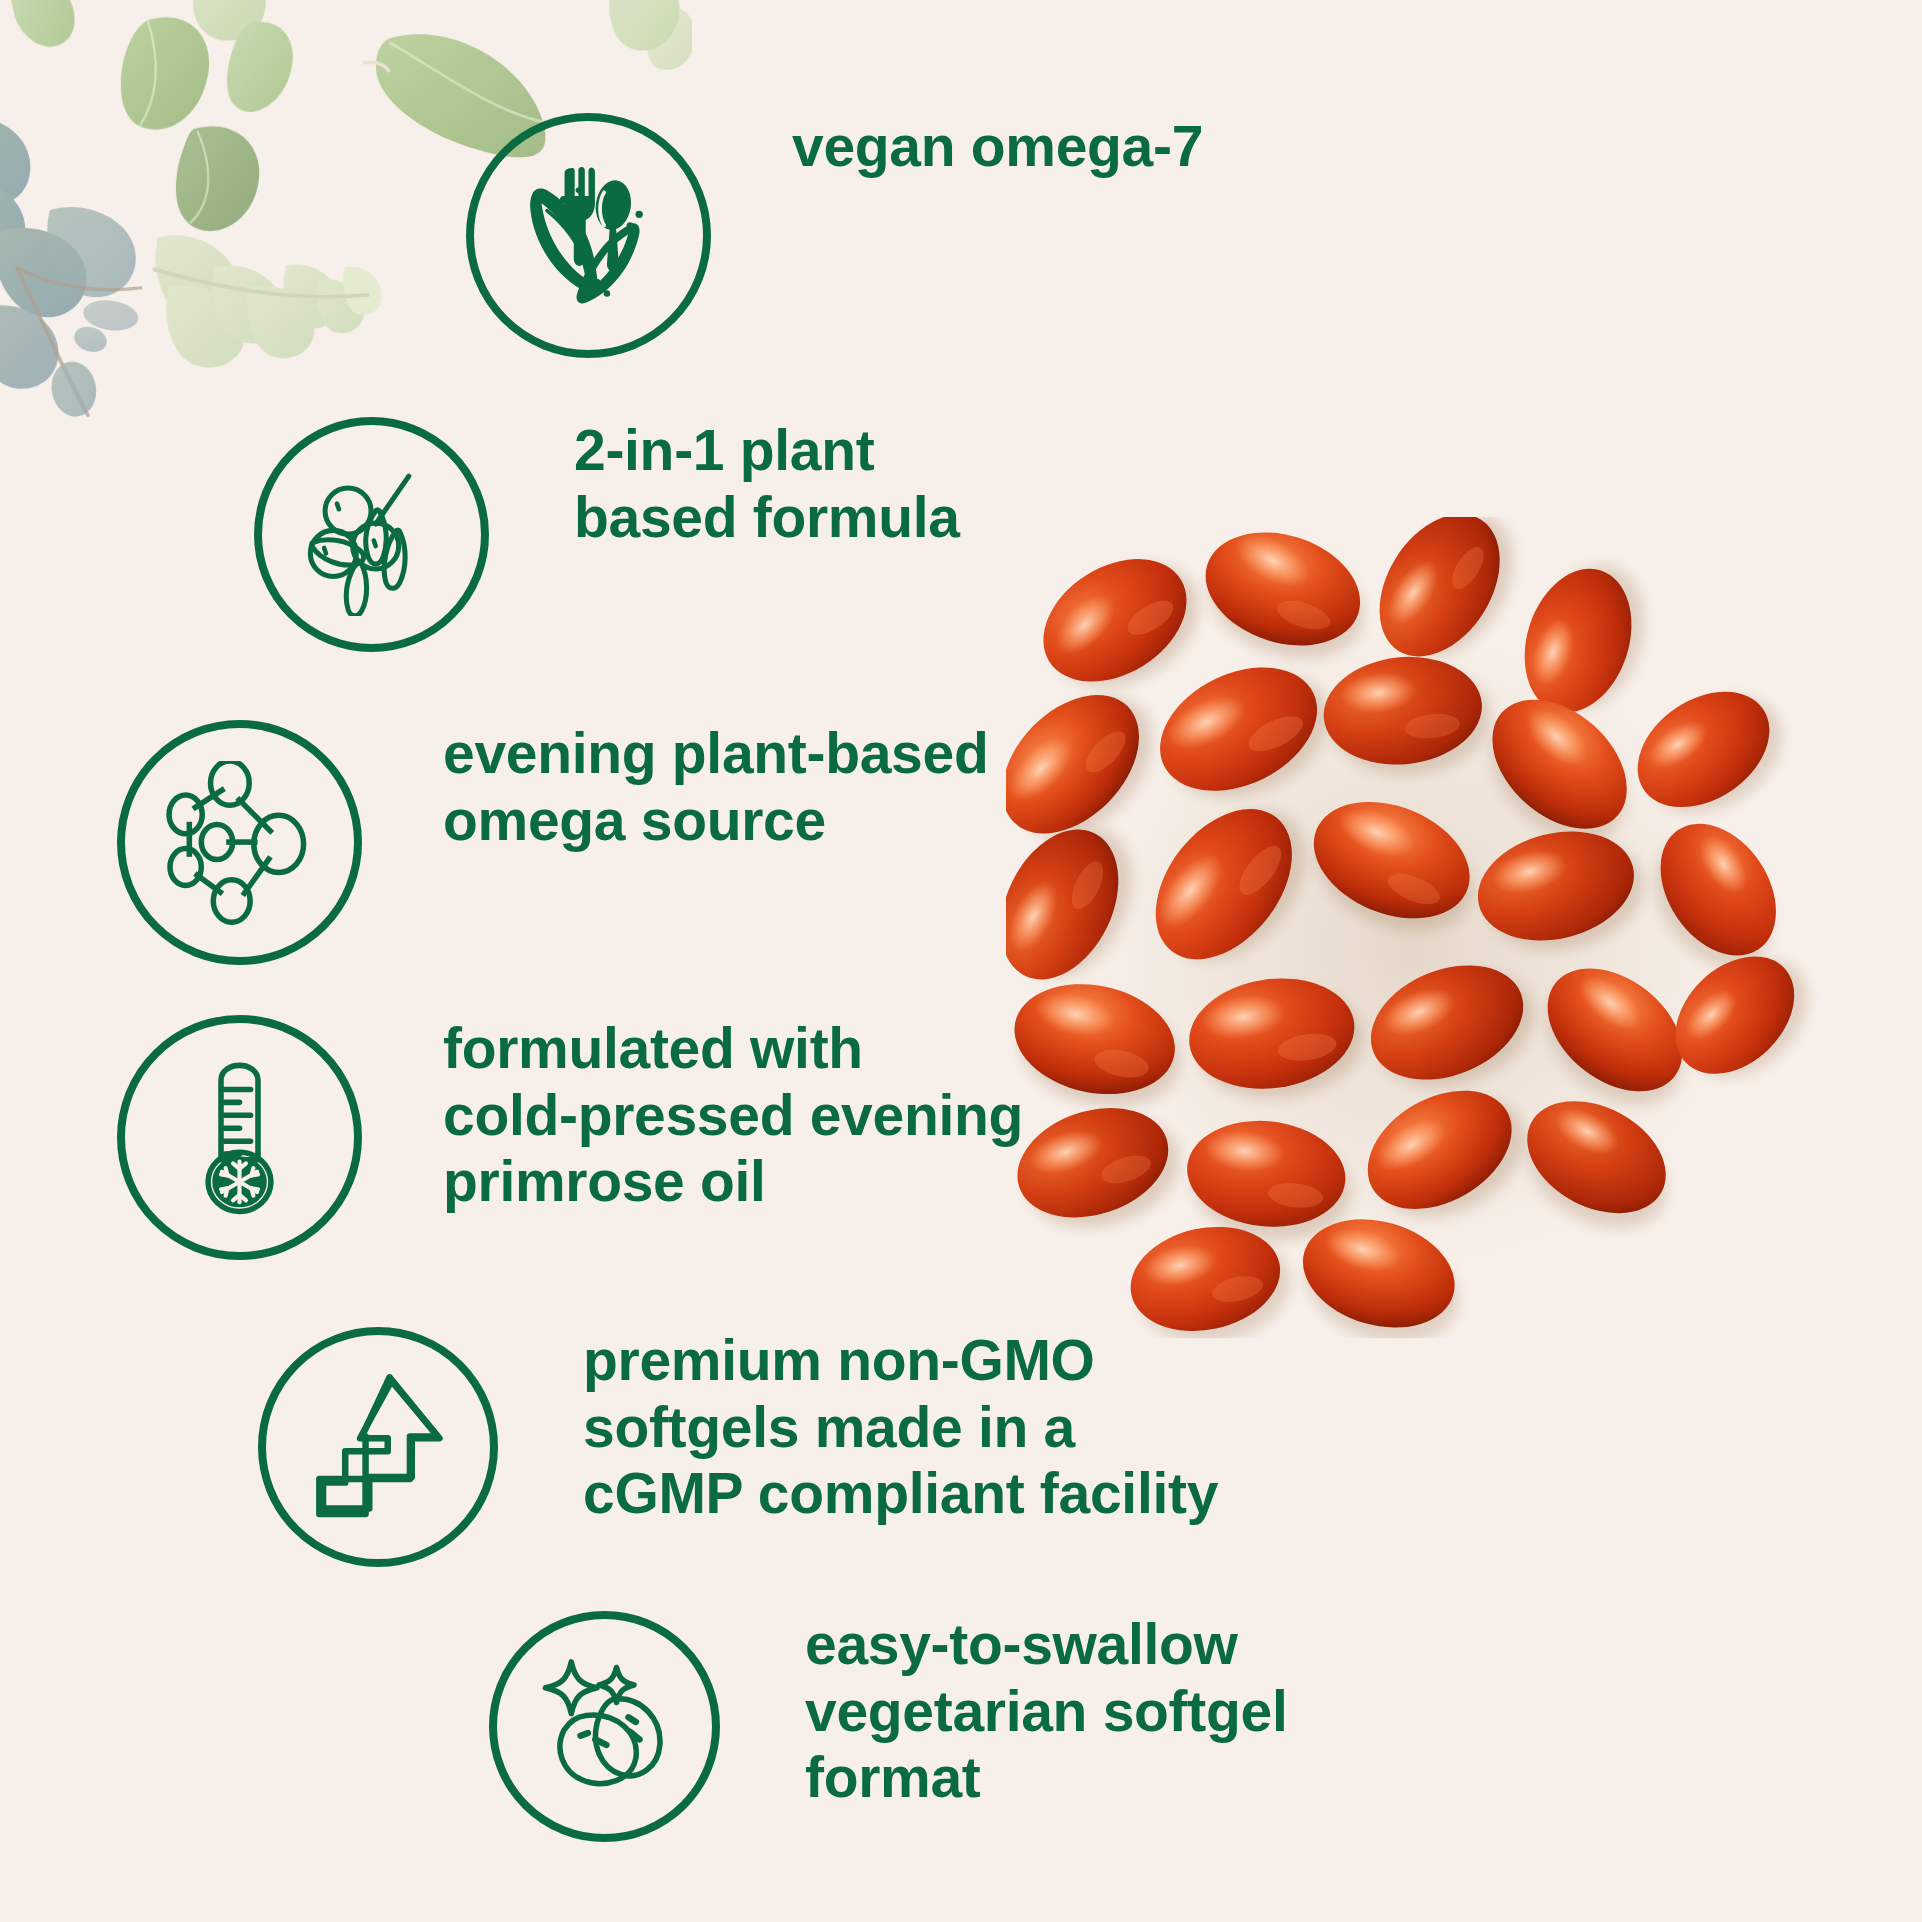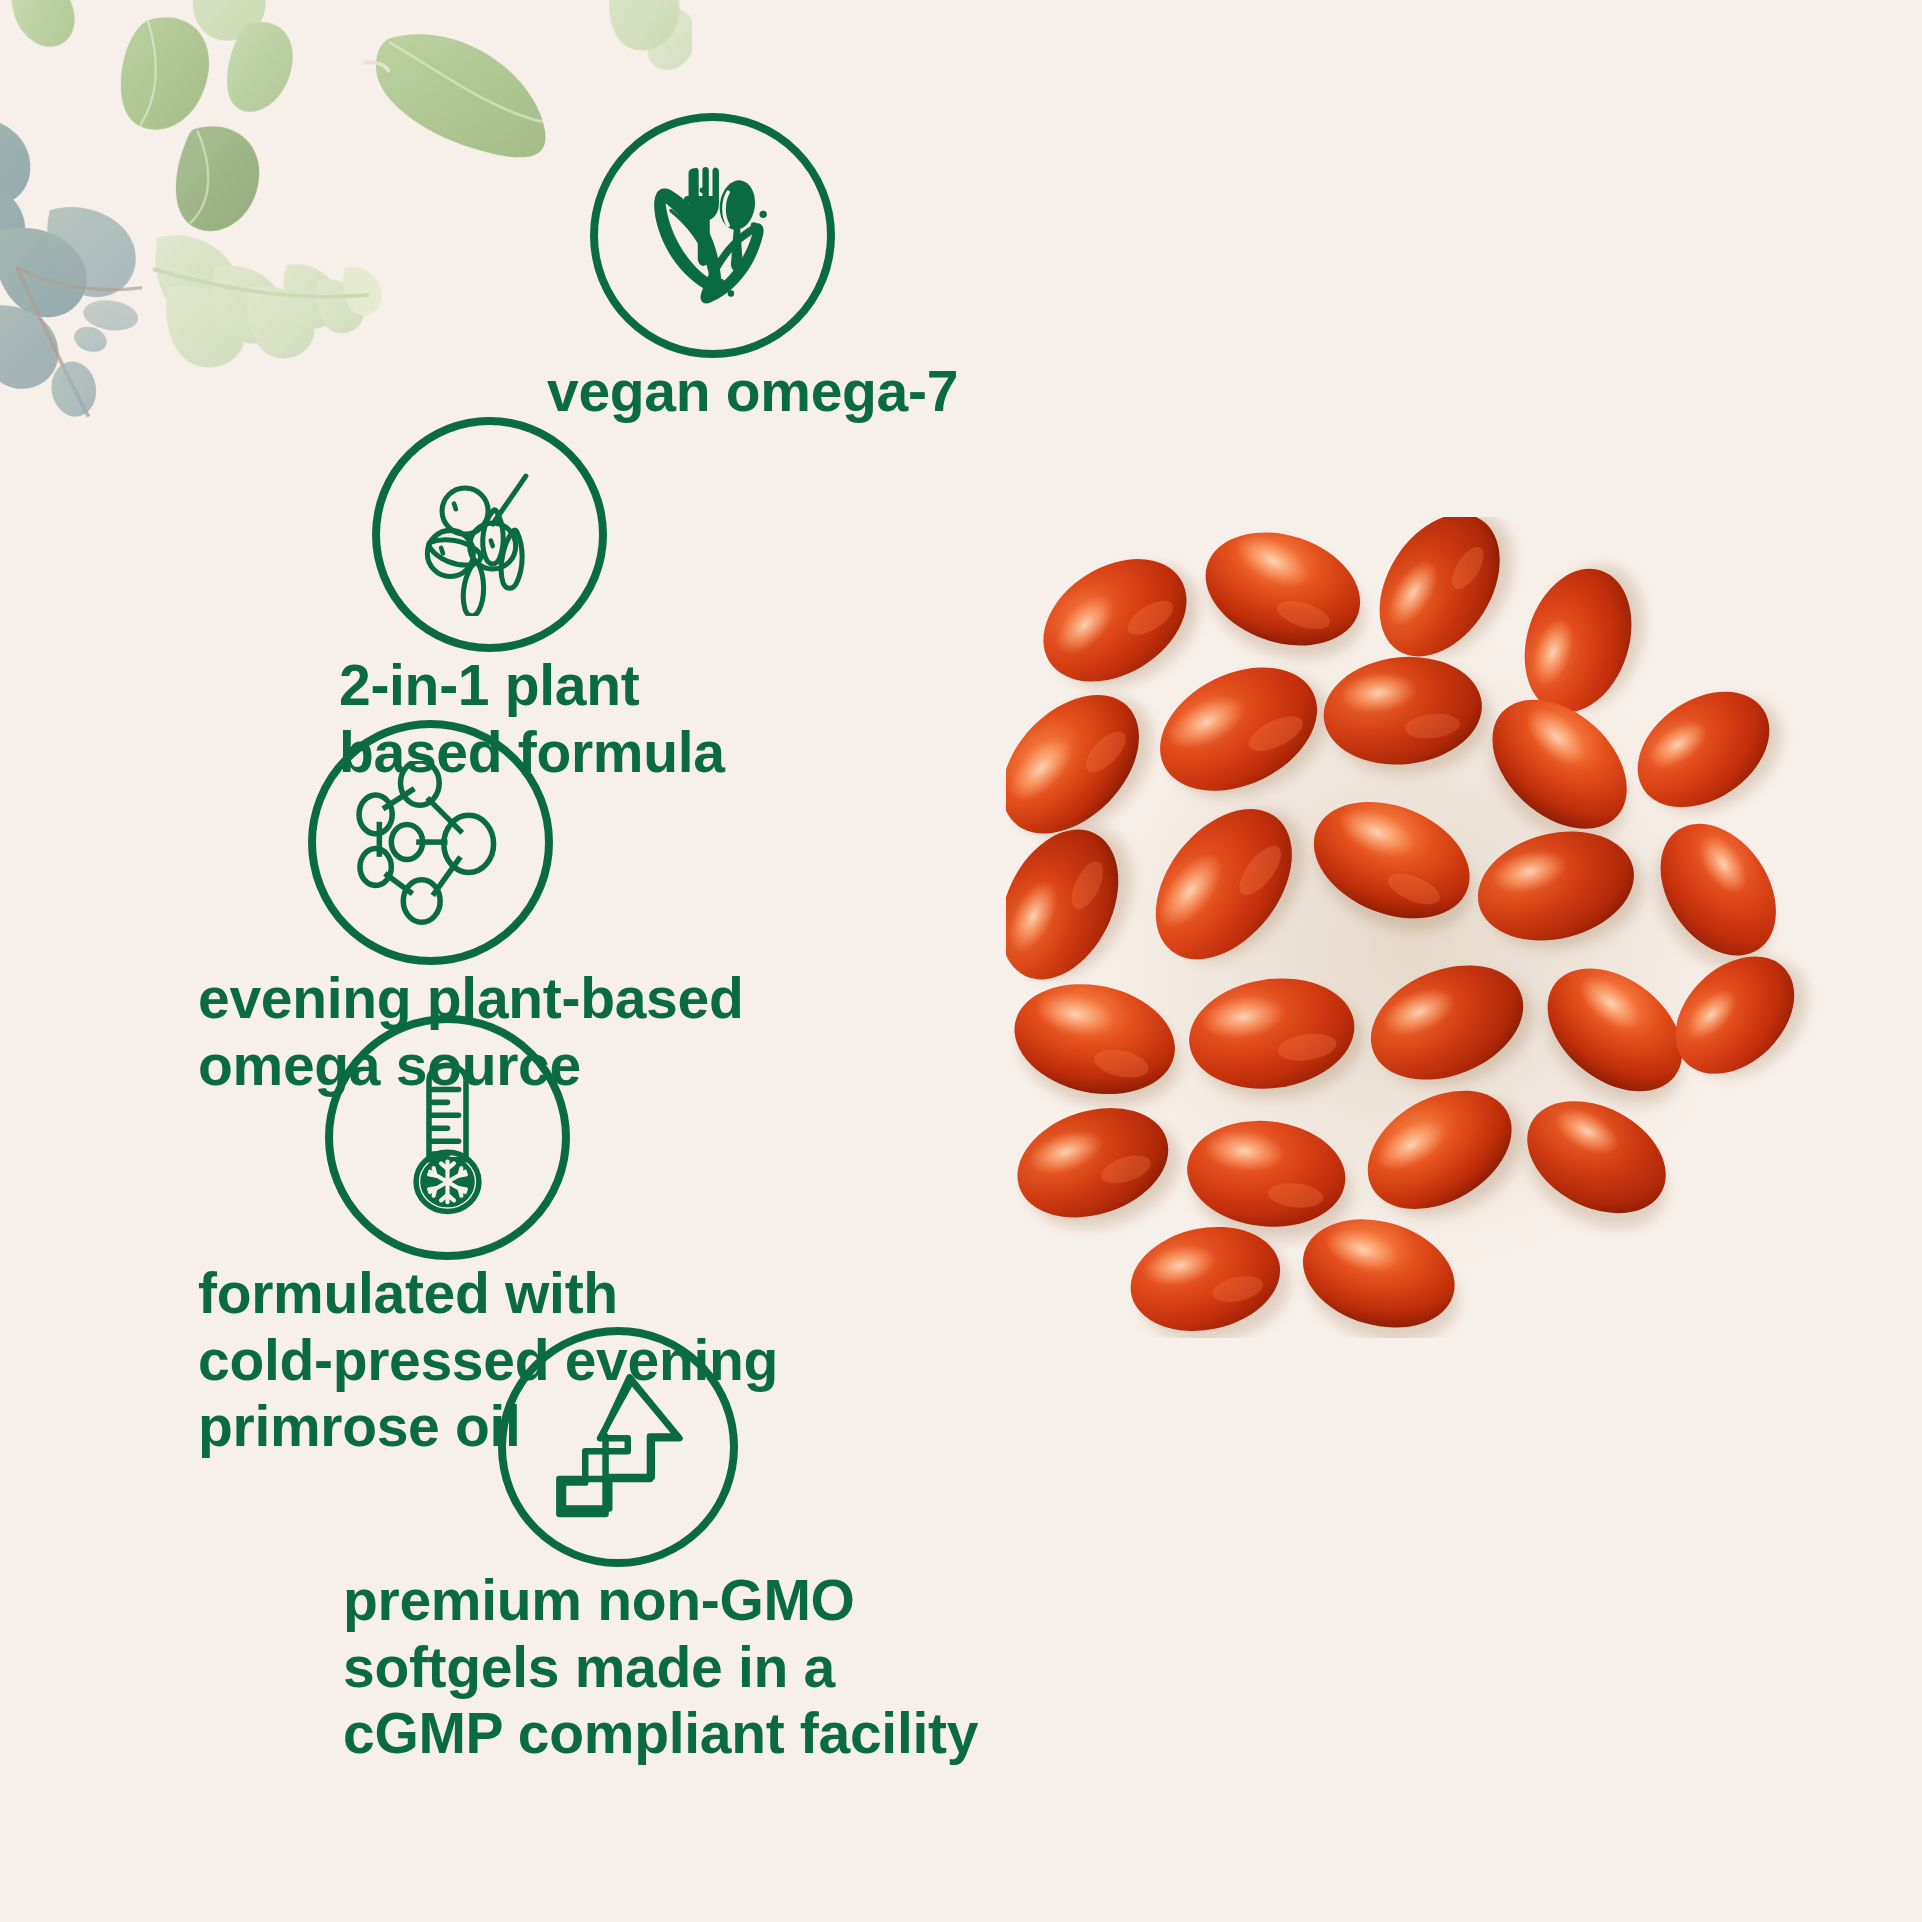--- a/index.html
+++ b/index.html
@@ -31,22 +31,21 @@
     top: -37px;
     width: 720px;
     height: 498px;
     pointer-events: none;
   }
 
   
   .feature {
     position: absolute;
     display: flex;
-    align-items: center;
-    flex-direction: column;
+    align-items: flex-start;
   }
 
   .icon-circle {
     flex: 0 0 auto;
     border: 8.3px solid #0a6b42;
     border-radius: 50%;
     background: transparent;
     display: flex;
     align-items: center;
     justify-content: center;
@@ -327,20 +326,47 @@
           <path d="M100 14 L152 76 L122 76 L122 118 L76 118 L76 152 L26 152 L26 124 L50 124
                    L50 90 L96 90 L96 76 L66 76 Z" fill="none" stroke="#0a6b42" stroke-width="7" stroke-linejoin="round" stroke-linecap="round"></path>
         </svg>
       </span>
     </div>
     <div class="feature-text">premium non-GMO
 softgels made in a
 cGMP compliant facility</div>
   </div>
 
+  <div class="feature" id="feature-6">
+    <div class="icon-circle">
+      <span>
+        <svg width="155" height="155" viewBox="0 0 168 168" xmlns="http://www.w3.org/2000/svg">
+          <g stroke="#0a6b42" stroke-width="6" fill="none" stroke-linecap="round" stroke-linejoin="round">
+
+            <path d="M48 14 C52 32 58 38 76 42 C58 46 52 52 48 70 C44 52 38 46 20 42 C38 38 44 32 48 14 Z"></path>
+
+            <path d="M97 20 C100 32 104 36 116 39 C104 42 100 46 97 58 C94 46 90 42 78 39 C90 36 94 32 97 20 Z"></path>
+
+            <path d="M96 54 C124 52 146 76 144 104 C142 128 122 142 102 136 C80 129 70 104 76 80 C81 64 87 55 96 54 Z"></path>
+
+            <path d="M64 72 C98 68 122 92 118 118 C114 142 84 152 60 142 C38 133 30 108 40 88 C47 77 55 73 64 72 Z"></path>
+
+            <path d="M58 94 L66 91" stroke-width="7"></path>
+            <path d="M74 98 L86 104" stroke-width="7"></path>
+
+            <path d="M110 74 L118 79" stroke-width="7"></path>
+            <path d="M112 90 L122 98" stroke-width="7"></path>
+          </g>
+        </svg>
+      </span>
+    </div>
+    <div class="feature-text">easy-to-swallow
+vegetarian softgel
+format</div>
+  </div>
 
   <svg id="softgel-pile" viewBox="0 0 880 890" xmlns="http://www.w3.org/2000/svg">
     <defs>
       <radialGradient id="cap" cx="34%" cy="28%" r="78%">
         <stop offset="0%" stop-color="#f4753d"></stop>
         <stop offset="38%" stop-color="#e0491a"></stop>
         <stop offset="78%" stop-color="#c22f0b"></stop>
         <stop offset="100%" stop-color="#9e2206"></stop>
       </radialGradient>
       <radialGradient id="cap2" cx="40%" cy="26%" r="76%">

